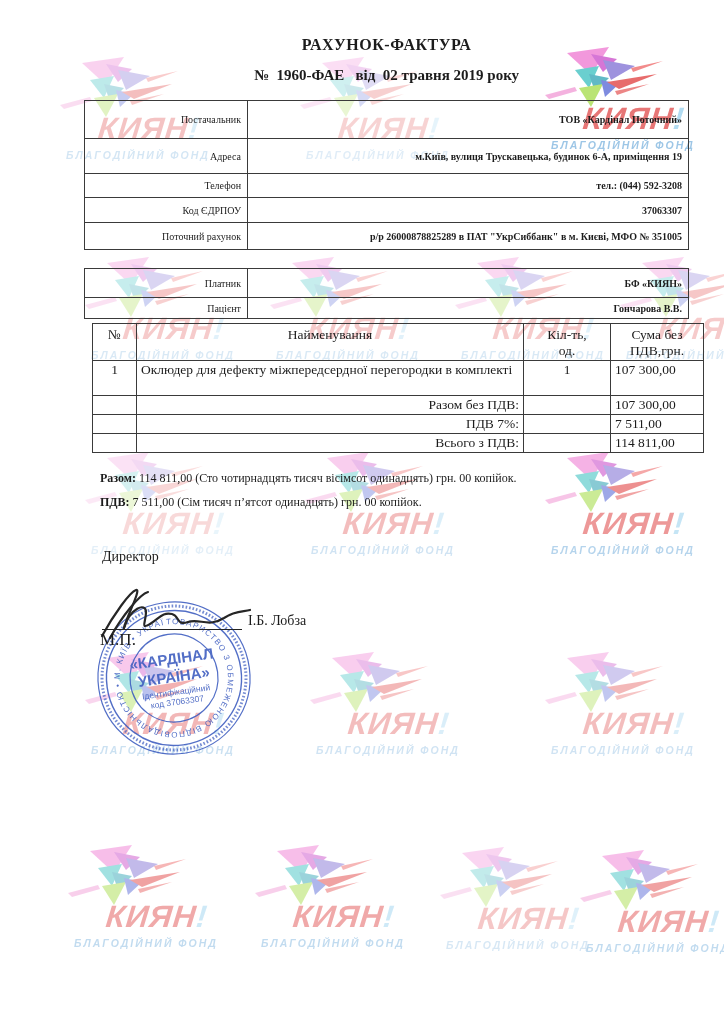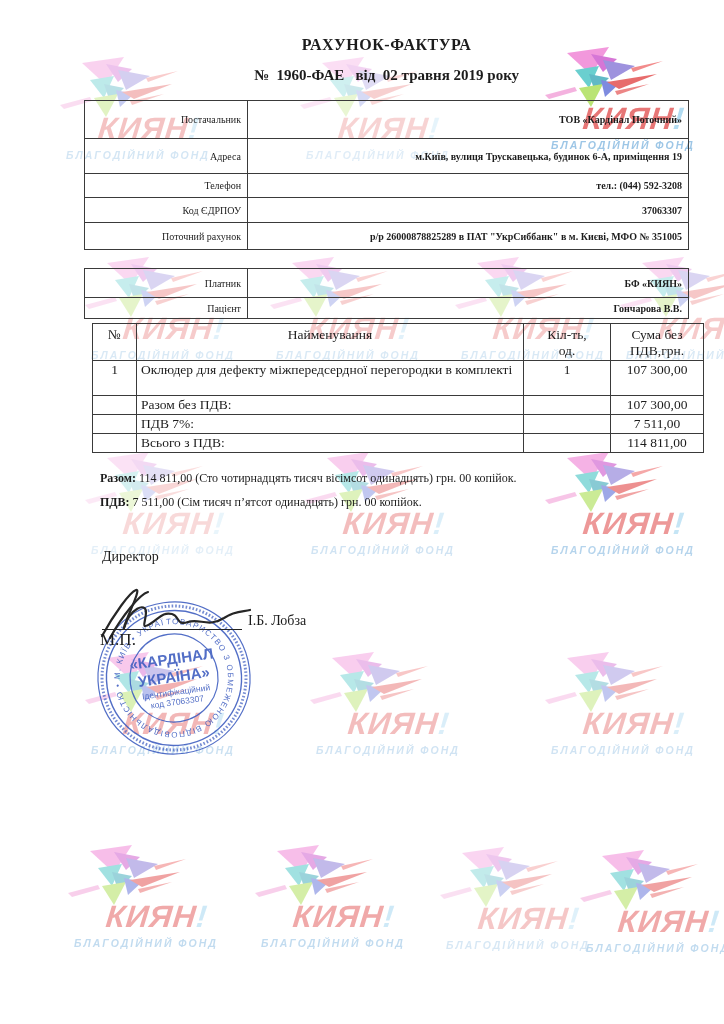--- a/index.html
+++ b/index.html
@@ -37,22 +37,22 @@
   .items-table td, .items-table th{
     border:1px solid #3a3a3a; font-size:13.5px; font-weight:normal;
     padding:1px 4px; vertical-align:top;
   }
   .items-table th{text-align:center; white-space:pre-line; line-height:16px; padding-top:3px;}
   .col-num{width:35px; text-align:center;}
   .col-name{width:378px;}
   .col-qty{width:78px; text-align:center;}
   .col-sum{width:84px;}
   .cell-name{text-align:left; padding-left:7px; line-height:16px;}
-  .cell-sum{text-align:center; padding-right:12px;}
-  .cell-total-lbl{padding-right:8px;}
+  .cell-sum{text-align:left; padding-right:12px;}
+  .cell-total-lbl{text-align:right; padding-right:8px;}
   .items-table tr.trow td{height:32px;}
   .items-table tr.tot td{height:16px;}
   
   .sumline{position:absolute; left:100px; font-size:12px;}
   .sumline b{font-weight:bold;}
   
   .director{position:absolute; left:102px; top:549px; font-size:14px;}
   .sig-line{position:absolute; left:102px; top:629px; width:140px; border-bottom:1.4px solid #222;}
   .signer{position:absolute; left:248px; top:613px; font-size:14px;}
   .mp{position:absolute; left:100px; top:630px; font-size:17px;}

